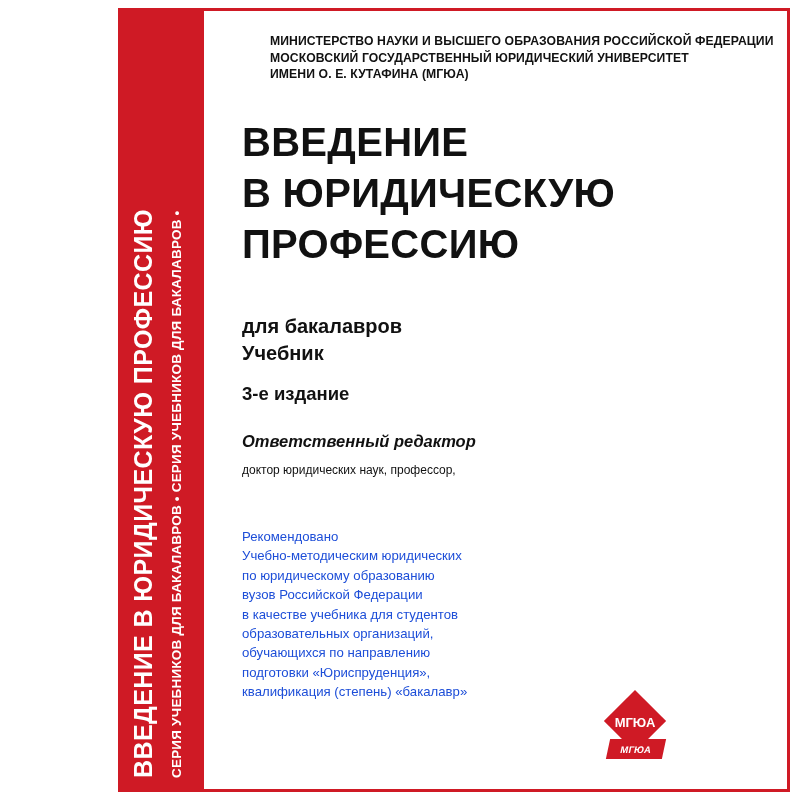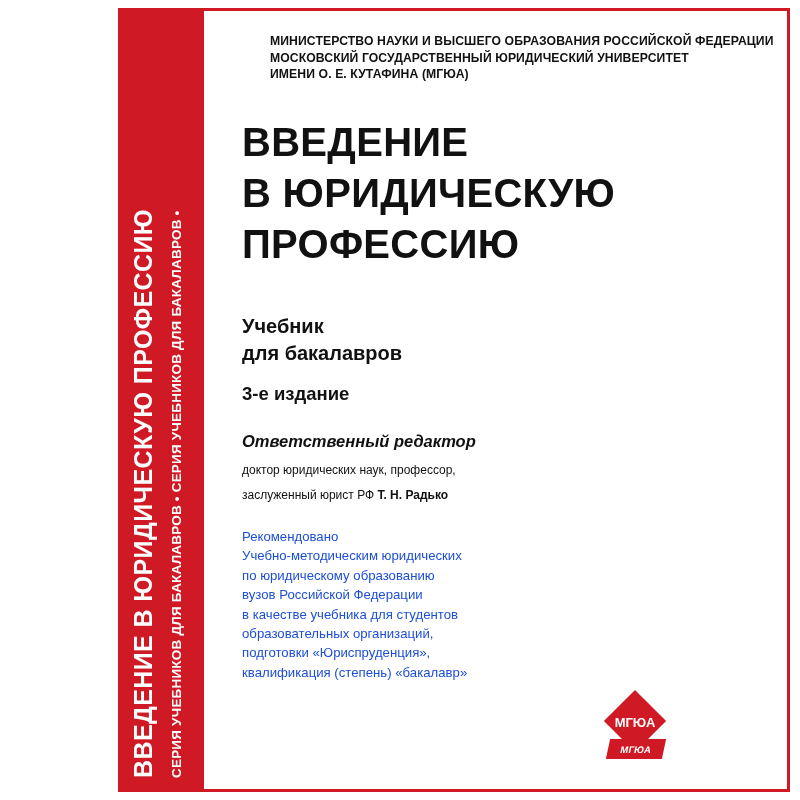--- a/index.html
+++ b/index.html
@@ -267,40 +267,40 @@
       <div>ИМЕНИ О. Е. КУТАФИНА (МГЮА)</div>
     </div>
 
     <div class="main-title">
       <div>ВВЕДЕНИЕ</div>
       <div>В ЮРИДИЧЕСКУЮ</div>
       <div>ПРОФЕССИЮ</div>
     </div>
 
     <div class="subtitle">
+      <div>для бакалавров</div>
       <div>Учебник</div>
-      <div>для бакалавров</div>
     </div>
 
     <div class="edition">3-е издание</div>
 
     <div class="editor-label">Ответственный редактор</div>
 
     <div class="editor-lines">
       <div>доктор юридических наук, профессор,</div>
-      <div><span>заслуженный юрист РФ </span><span class="editor-name">Т. Н. Радько</span></div>
     </div>
 
     <div class="recommend-block">
       <div>Рекомендовано</div>
       <div>Учебно-методическим юридических</div>
       <div>по юридическому образованию</div>
       <div>вузов Российской Федерации</div>
       <div>в качестве учебника для студентов</div>
       <div>образовательных организаций,</div>
+      <div>обучающихся по направлению</div>
       <div>подготовки «Юриспруденция»,</div>
       <div>квалификация (степень) «бакалавр»</div>
     </div>
 
 
     <div class="msal-logo">
       <div class="diamond"></div>
       <div class="emblem">МГЮА</div>
       <div class="ribbon">
         <div class="ribbon-text">МГЮА</div>

